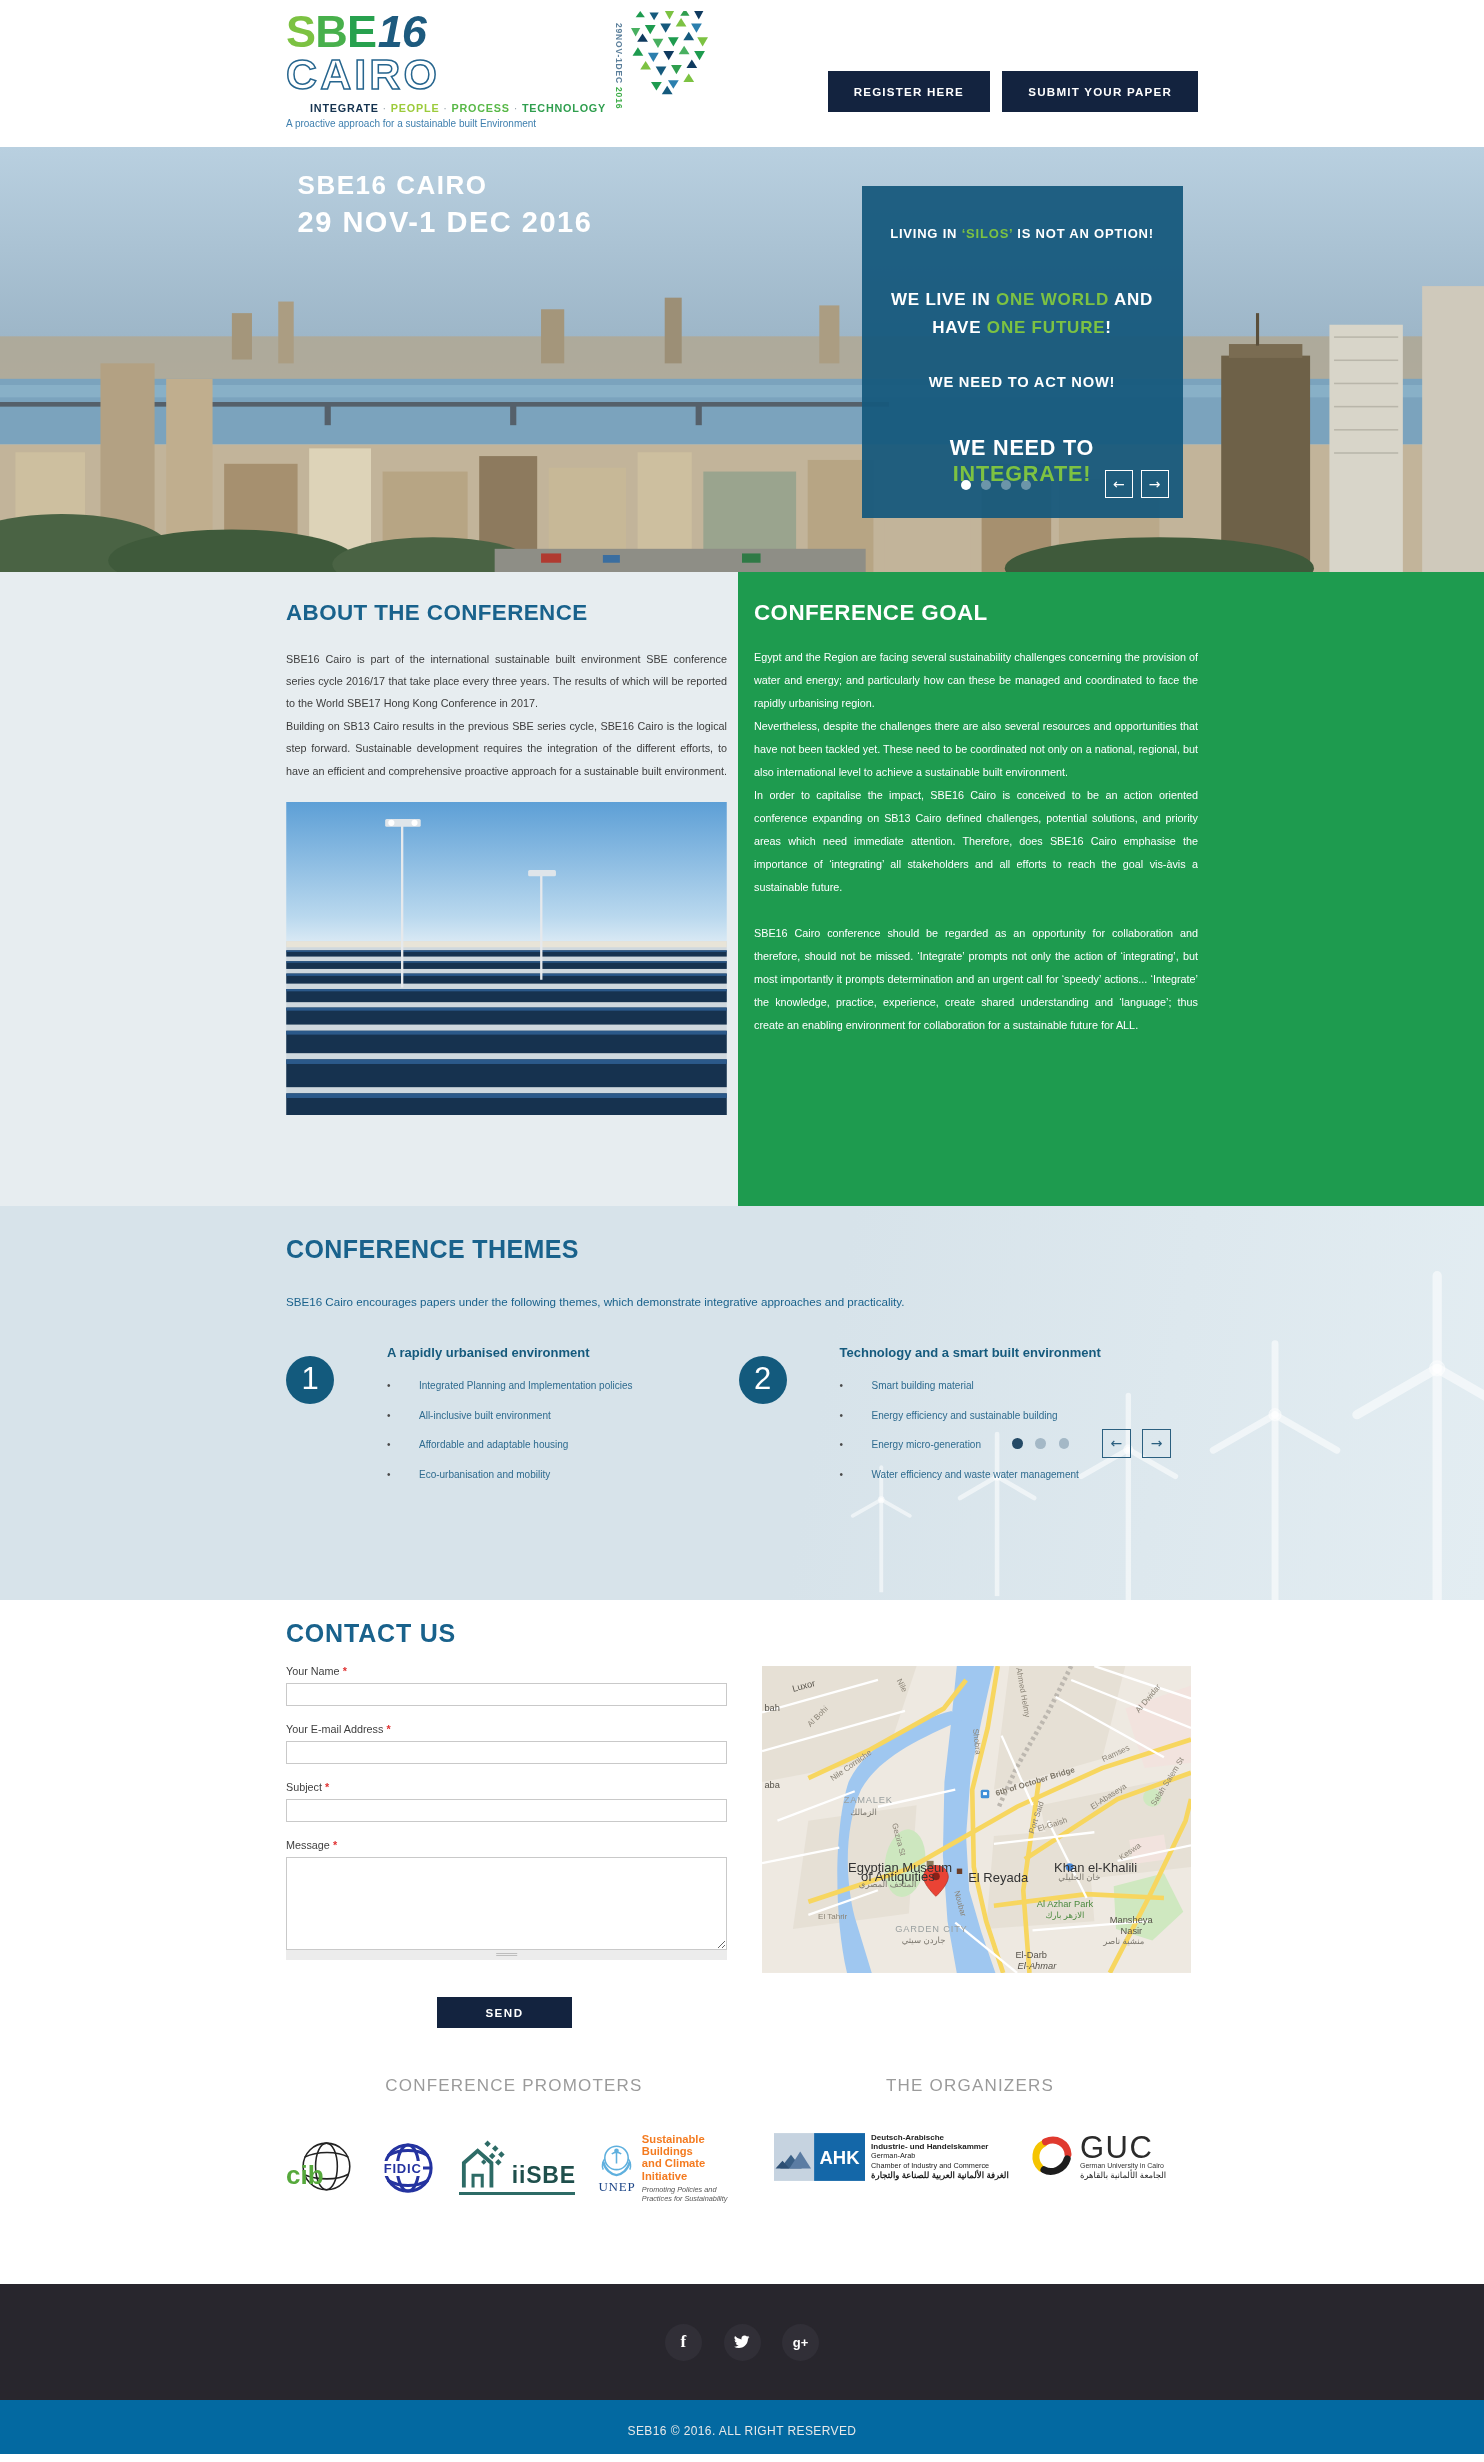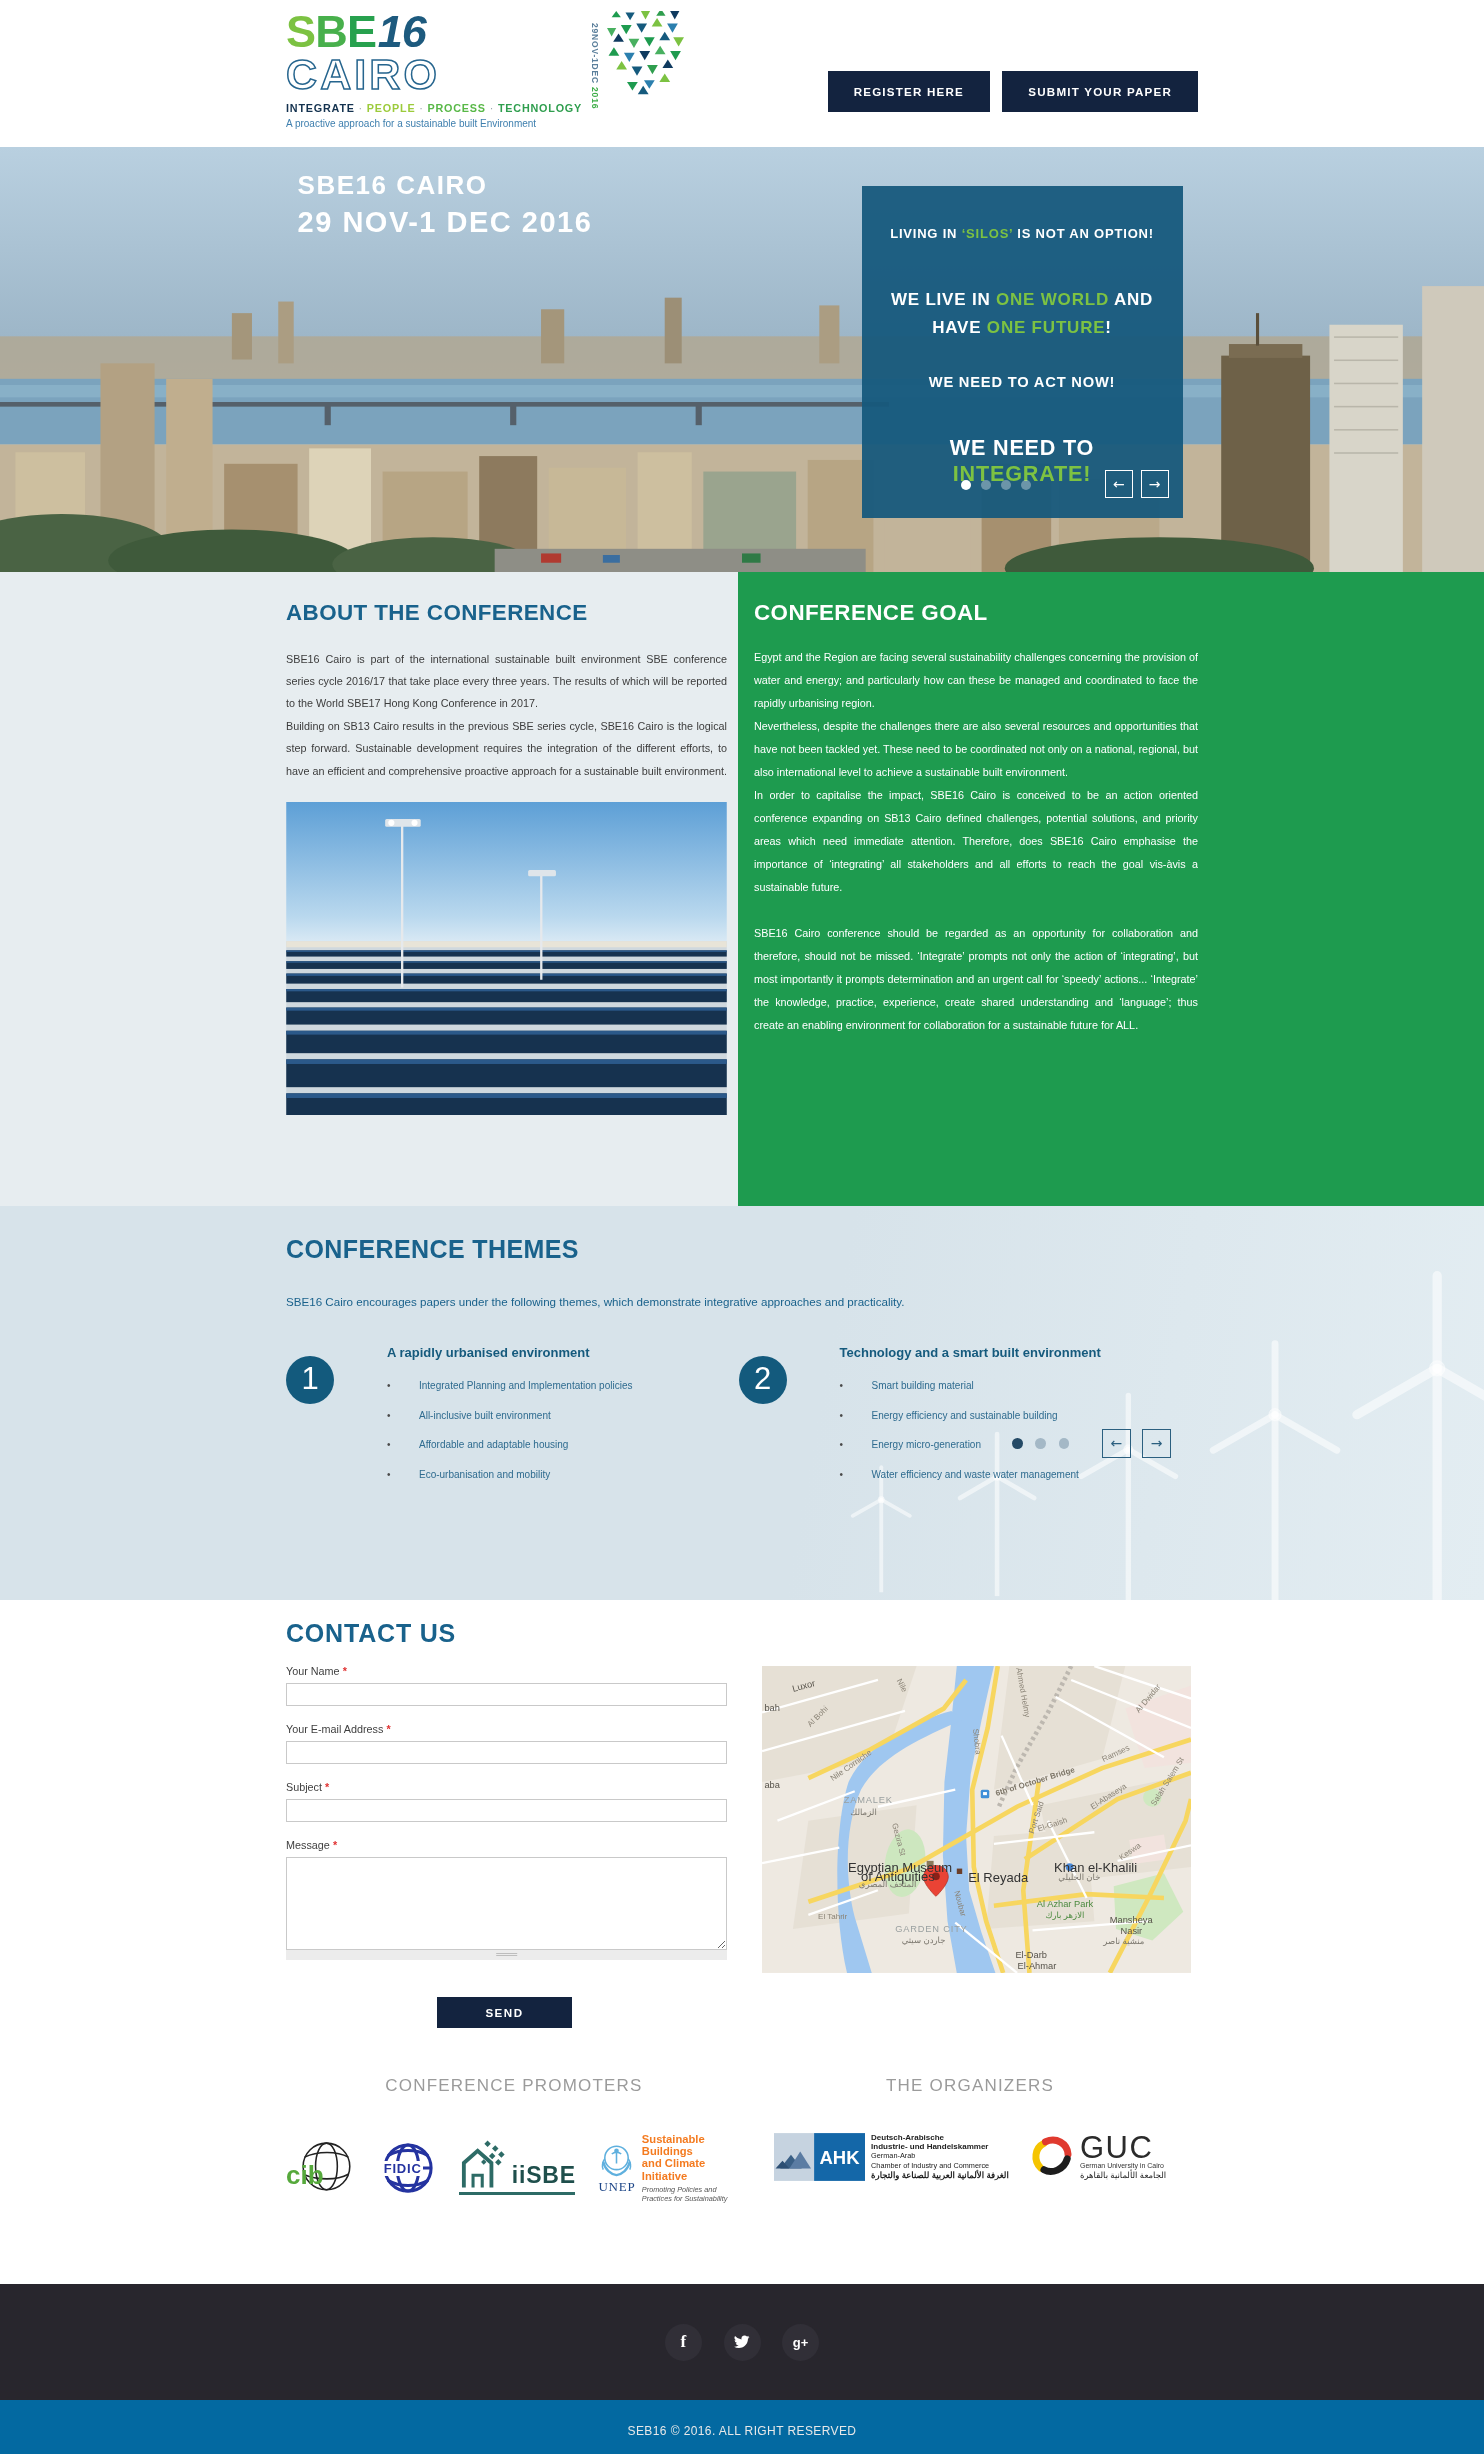--- a/index.html
+++ b/index.html
@@ -20,21 +20,21 @@
   .logo-line1 { font-size: 45px; font-weight: 800; line-height: 42px; letter-spacing: -0.8px; }
   .logo-line1 .s { color: #7cc242; } .logo-line1 .b { color: #48b04c; } .logo-line1 .e { color: #27a14e; }
   .logo-line1 .num { color: #1d5a7e; font-style: italic; margin-left: 1.5px; }
   .logo-cairo { font-size: 43px; font-weight: 700; letter-spacing: 3.1px; line-height: 43px; color: #2c6d96; }
   @supports (-webkit-text-stroke: 1px #000) {
     .logo-cairo { color: transparent; -webkit-text-stroke: 1.5px #26658e; }
   }
   .logo-vertical { writing-mode: vertical-rl; font-size: 8.5px; letter-spacing: 0.8px; color: #5b7f9b; padding-top: 12.4px; font-weight: 700; }
   .logo-vertical .yr { color: #3fae49; font-weight: 800; }
   .logo-tagline { font-size: 10.8px; font-weight: 700; letter-spacing: 0.8px; margin-top: 6.2px; white-space: nowrap; }
-  .logo-tagline .t1 { color: #14324f; } .logo-tagline .t2 { color: #9ccb3b; }
+  .logo-tagline .t1 { color: #14324f; margin-left: 24px; } .logo-tagline .t2 { color: #9ccb3b; }
   .logo-tagline .t3 { color: #58b847; } .logo-tagline .t4 { color: #2f9e4e; }
   .logo-tagline .sep { color: #9aa5ad; font-weight: 400; }
   .logo-sub { font-size: 10px; color: #3e7fae; margin-top: 3.9px; }
   .header-buttons { display: flex; gap: 12.4px; align-items: flex-start; padding-top: 71px; }
   .btn-navy {
     background: #13233f; color: #fff; border: none; cursor: pointer;
     font-family: "Liberation Sans", sans-serif;
     font-size: 11.6px; font-weight: 700; letter-spacing: 1.2px;
     padding: 14px 26px; text-transform: uppercase;
   }
@@ -607,21 +607,21 @@
           <span class="map-label ar" style="left:66%; top:79.5%; color:#4b8a3f;">الازهر بارك</span>
           <span class="map-label place" style="left:81%; top:81%;">Mansheya</span>
           <span class="map-label place" style="left:83.5%; top:84.5%;">Nasir</span>
           <span class="map-label ar" style="left:79.5%; top:88%;">منشية ناصر</span>
           <span class="map-label area" style="left:31%; top:84%;">GARDEN CITY</span>
           <span class="map-label ar" style="left:32.5%; top:87.5%;">جاردن سيتي</span>
           <span class="map-label road" style="left:13%; top:80%;">El Tahrir</span>
           <span class="map-label road" style="left:43%; top:76%; transform:rotate(75deg);">Noubar</span>
           <span class="map-label road" style="left:83%; top:59%; transform:rotate(-35deg);">Keswa</span>
           <span class="map-label place" style="left:59%; top:92.5%;">El-Darb</span>
-          <span class="map-label place" style="left:59.5%; top:96%;">El-Ahmar</span>
+          <span class="map-label place" style="left:59.5%; top:96%;font-style:italic;">El-Ahmar</span>
           <span class="map-label place" style="left:0.5%; top:37%;">aba</span>
         </div>
       </div>
     </div>
 
     <div class="partners-row">
       <div class="partners-half">
         <div class="partners-heading">CONFERENCE PROMOTERS</div>
         <div class="logo-row">
           <div class="cib-logo">

